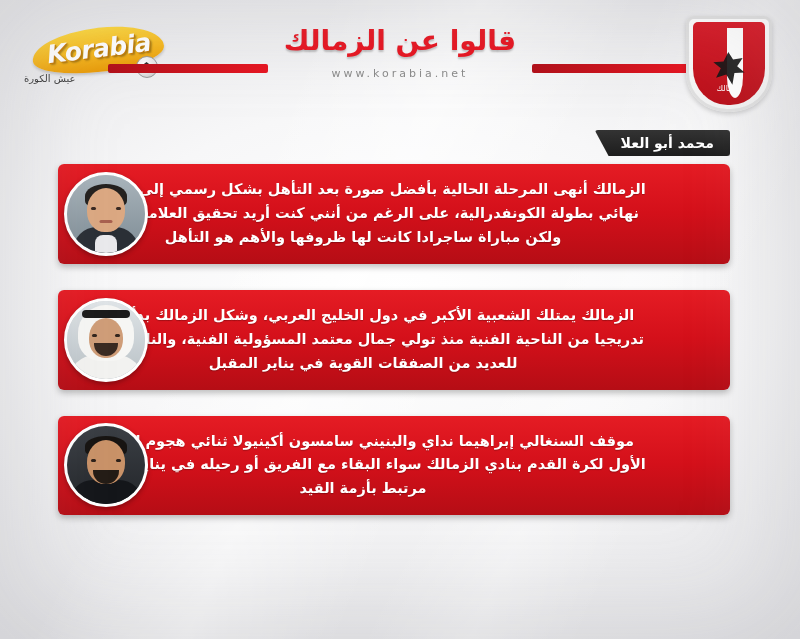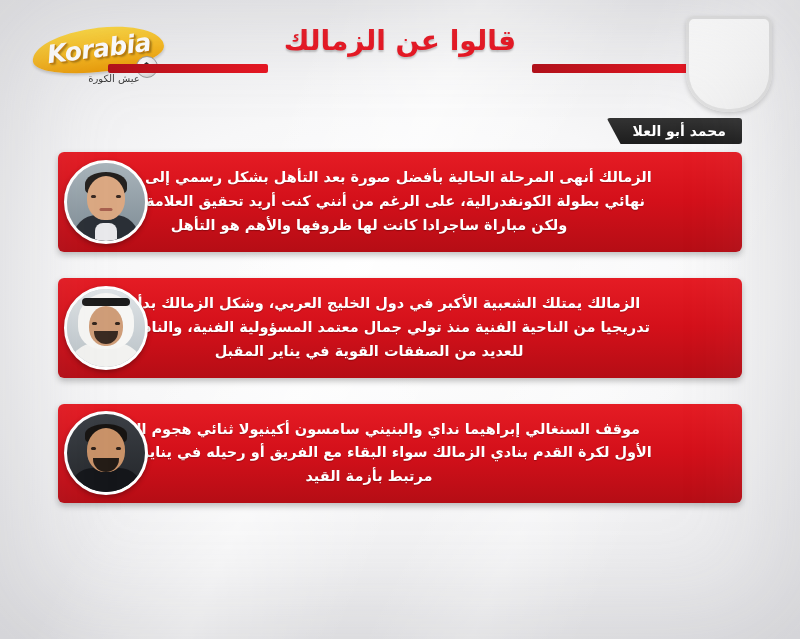--- a/index.html
+++ b/index.html
@@ -74,24 +74,24 @@
     font-size: 25px;
     font-weight: bold;
     font-style: italic;
     color: #ffffff;
     text-shadow: 1px 1px 0 #c77a00, 2px 2px 2px rgba(0,0,0,0.35);
     transform: rotate(-7deg);
     letter-spacing: -0.5px;
   }
   .logo-sub {
     position: absolute;
-    left: 16px;
+    left: 0px;
     top: 47px;
     width: 148px;
-    text-align: center;
+    text-align: left;
     font-size: 10px;
     color: #3a3a3a;
     direction: rtl;
   }
   .logo-ball {
     position: absolute;
     left: 112px;
     top: 30px;
     width: 20px;
     height: 20px;
@@ -191,21 +191,22 @@
     bottom: 12px;
     text-align: center;
     font-size: 8px;
     color: #ffffff;
     direction: rtl;
   }
 
   
   .blocks {
     position: relative;
-    padding: 0 0 20px 0;
+    padding: 0 12px 20px 0;
+    margin-top: 12px;
   }
   .block {
     position: relative;
     margin: 0 0 26px 0;
   }
 
   .name-bar {
     position: relative;
     margin: 0 58px 8px 58px;
     height: 26px;
@@ -315,24 +316,30 @@
       <div class="logo-badge"></div>
       <div class="logo-text">Korabia</div>
       <div class="logo-ball"></div>
       <div class="logo-sub">عيش الكورة</div>
     </div>
 
     <div class="title-wrap">
       <div class="title-line l"></div>
       <div class="title-line r"></div>
       <div class="title">قالوا عن الزمالك</div>
+      <div class="site">www.korabia.net</div>
     </div>
 
     <div class="crest">
       <div class="crest-shield"></div>
+      <div class="crest-inner">
+        <div class="crest-stripe"></div>
+        <div class="crest-mark"></div>
+        <div class="crest-name">الزمالك</div>
+      </div>
     </div>
   </div>
 
   <div class="blocks">
 
     <div class="block">
       <div class="name-bar">
         <div class="name-bar-bg">
           <span class="name-text">محمد أبو العلا</span>
         </div>

